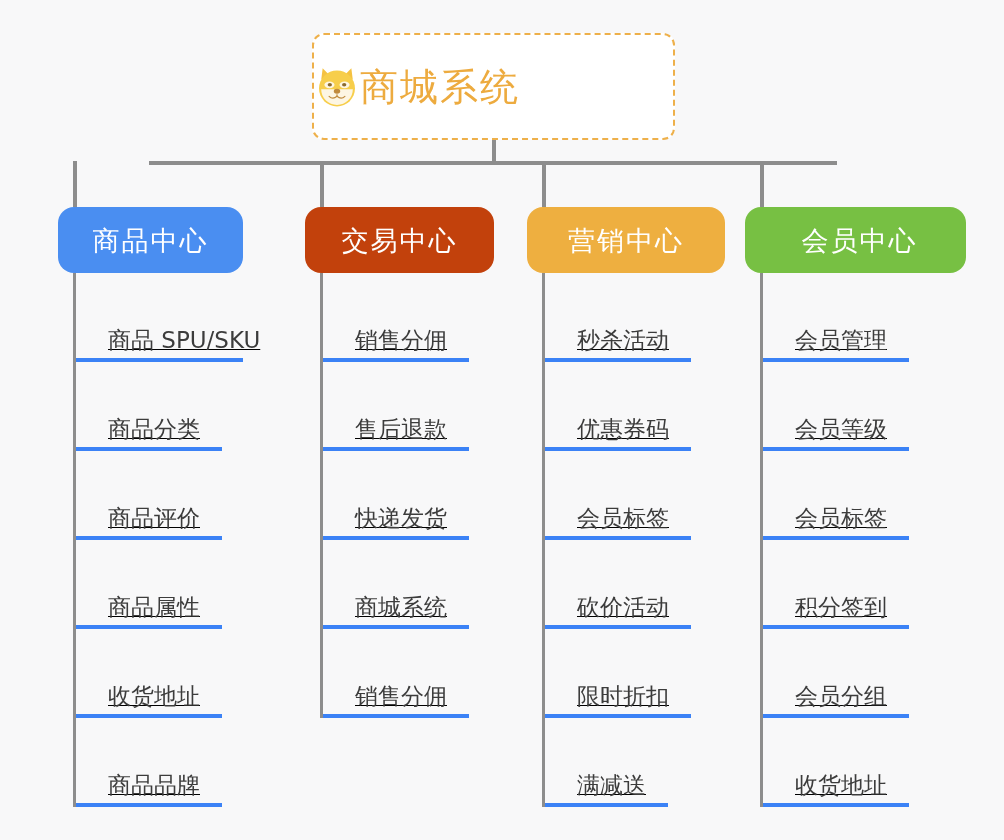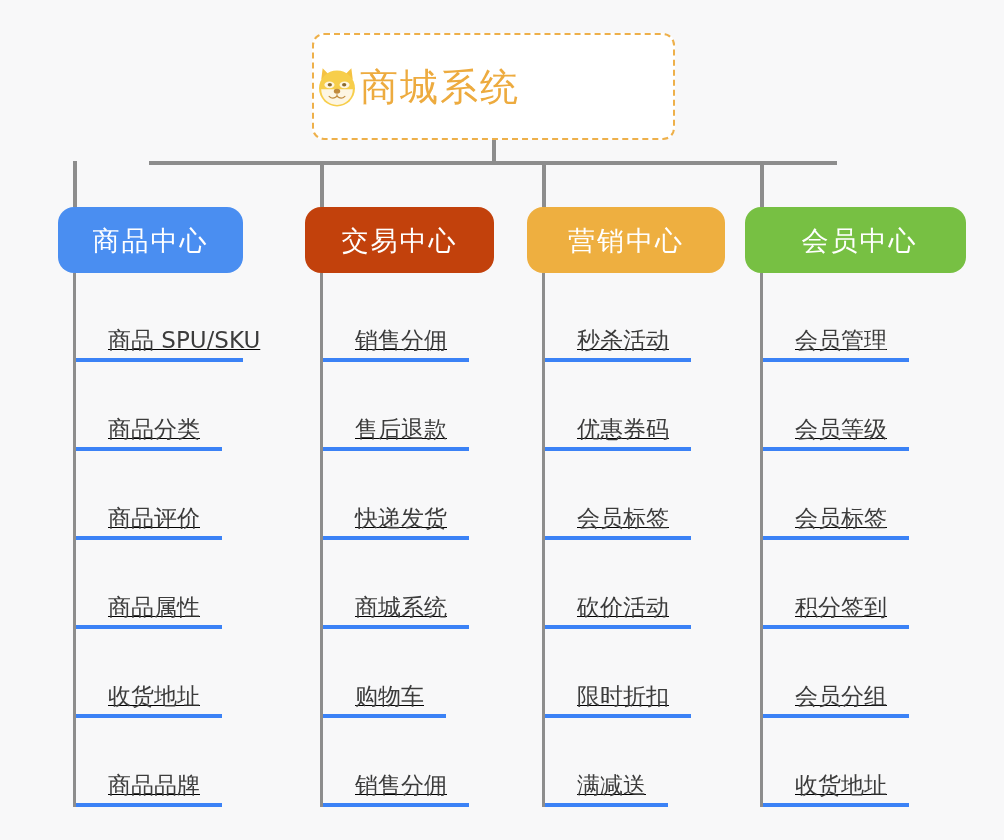--- a/index.html
+++ b/index.html
@@ -192,23 +192,20 @@
           <div class="leaf-item">
             <div class="leaf-underline"><span class="leaf-label">售后退款</span></div>
           </div>
           <div class="leaf-item">
             <div class="leaf-underline"><span class="leaf-label">快递发货</span></div>
           </div>
           <div class="leaf-item">
             <div class="leaf-underline"><span class="leaf-label">商城系统</span></div>
           </div>
           <div class="leaf-item">
-            <div class="leaf-underline"><span class="leaf-label">购物车</span></div>
-          </div>
-          <div class="leaf-item">
             <div class="leaf-underline"><span class="leaf-label">销售分佣</span></div>
           </div>
         </div>
       </div>
       <div class="category" style="left: 527px; width: 186px;">
         <div class="cat-card" style="background: rgb(238, 175, 64); width: 198px;">
           <span class="cat-label">营销中心</span>
         </div>
         <div class="leaf-list">
           <div class="leaf-item">

